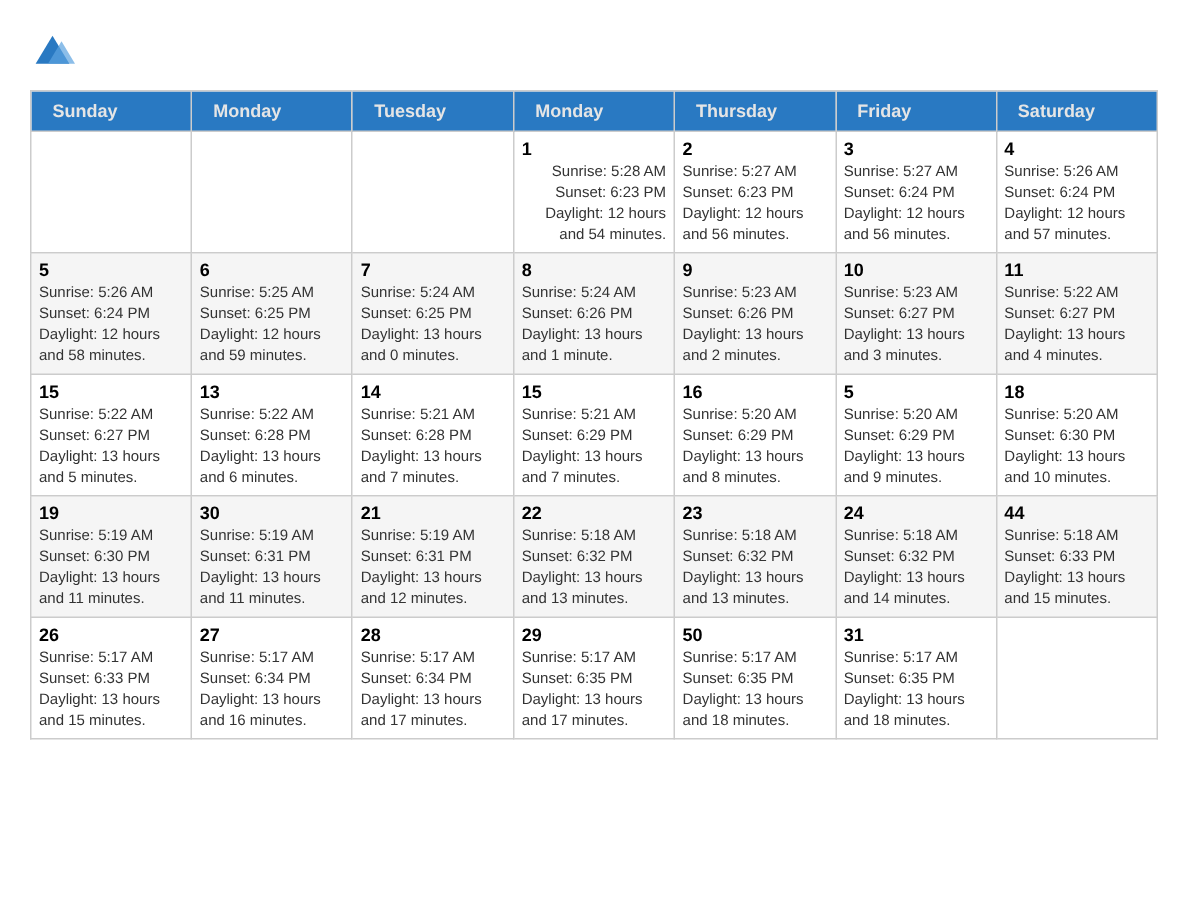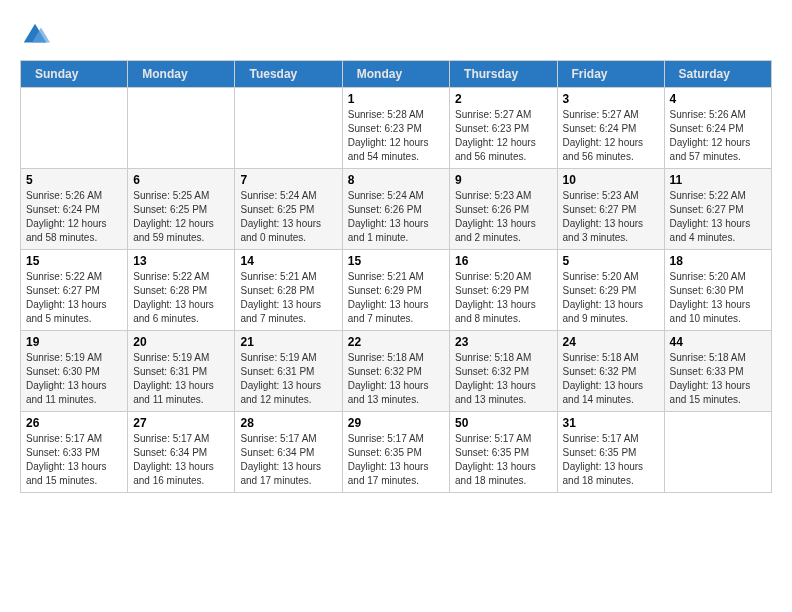--- a/index.html
+++ b/index.html
@@ -117,21 +117,21 @@
         <th>Saturday</th>
       </tr>
   </thead>
   <tbody id="calendar-body">
   <tr>
         <td class="empty-cell"></td>
         <td class="empty-cell"></td>
         <td class="empty-cell"></td>
         <td>
           <div class="day-num">1</div>
-          <div class="day-info" style="white-space: pre-line;">Sunrise: 5:28 AM
+          <div class="day-info" style="white-space: pre-line; text-align: right;">Sunrise: 5:28 AM
 Sunset: 6:23 PM
 Daylight: 12 hours
 and 54 minutes.</div>
         </td>
         <td>
           <div class="day-num">2</div>
           <div class="day-info" style="white-space: pre-line;">Sunrise: 5:27 AM
 Sunset: 6:23 PM
 Daylight: 12 hours
 and 56 minutes.</div>
@@ -255,21 +255,21 @@
       </tr>
       <tr>
         <td>
           <div class="day-num">19</div>
           <div class="day-info" style="white-space: pre-line;">Sunrise: 5:19 AM
 Sunset: 6:30 PM
 Daylight: 13 hours
 and 11 minutes.</div>
         </td>
         <td>
-          <div class="day-num">20</div>
+          <div class="day-num">30</div>
           <div class="day-info" style="white-space: pre-line;">Sunrise: 5:19 AM
 Sunset: 6:31 PM
 Daylight: 13 hours
 and 11 minutes.</div>
         </td>
         <td>
           <div class="day-num">21</div>
           <div class="day-info" style="white-space: pre-line;">Sunrise: 5:19 AM
 Sunset: 6:31 PM
 Daylight: 13 hours

